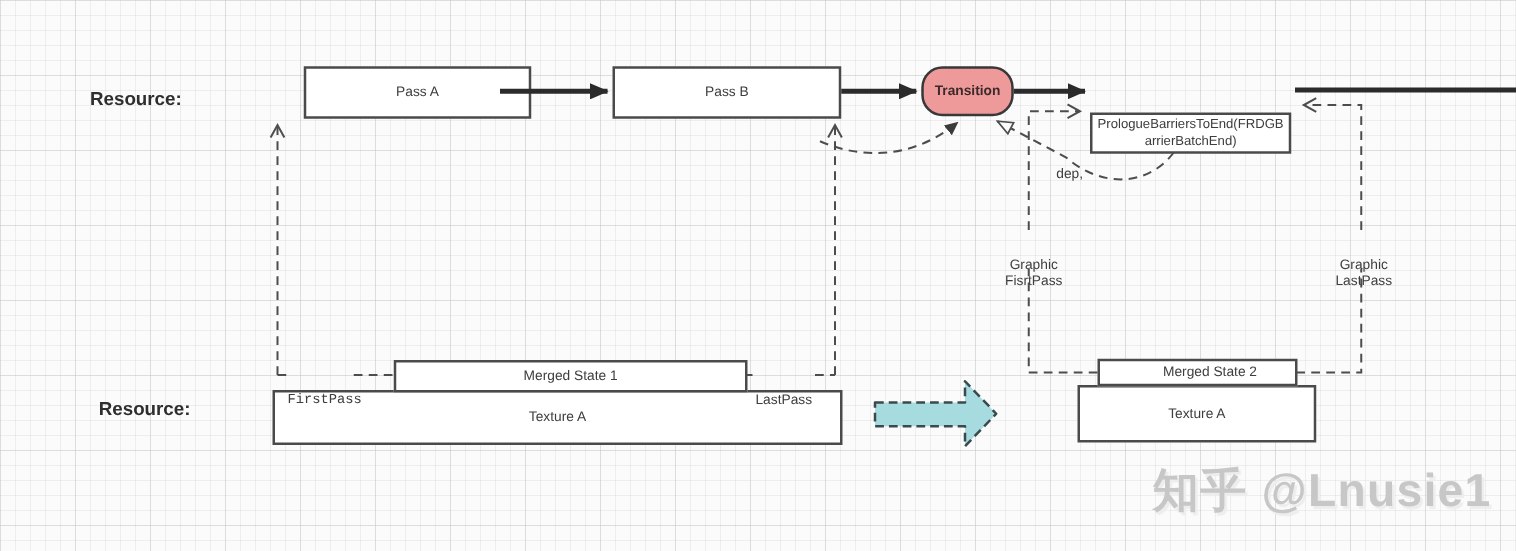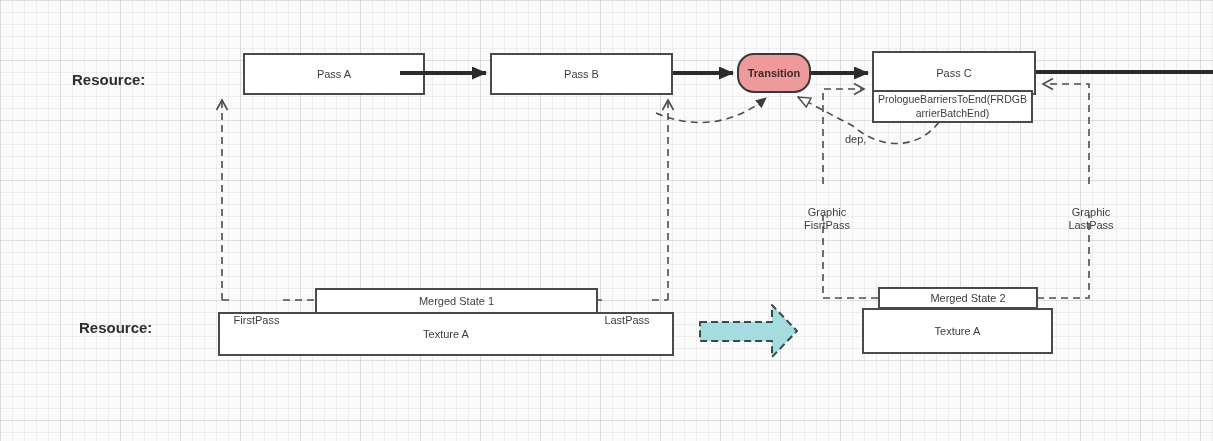--- a/index.html
+++ b/index.html
@@ -140,36 +140,36 @@
   </svg>
 
   <div class="row-label" style="left:72px; top:71px;">Resource:</div>
   <div class="row-label" style="left:79px; top:319px;">Resource:</div>
 
   <div class="box" style="left:218px; top:53px; width:182px; height:42px;margin-left:25px;">Pass A</div>
   <div class="box" style="left:490px; top:53px; width:183px; height:42px;">Pass B</div>
 
   <div class="transition-node" style="left:737px; top:53px; width:74px; height:40px; background:#ef9a9a;">Transition</div>
 
-  <div class="box" style="left:872px; top:51px; width:164px; height:44px;">Pass C</div>
   <div class="box small-text" style="left:872px; top:90px; width:161px; height:33px;">PrologueBarriersToEnd(FRDGBarrierBatchEnd)</div>
 
   <div class="box" style="left:315px; top:288px; width:283px; height:26px;">Merged State 1</div>
   <div class="box" style="left:218px; top:312px; width:456px; height:44px; z-index:1;">Texture A</div>
 
   <div class="box" style="left:878px; top:287px; width:160px; height:22px;padding-left:20px;">Merged State 2</div>
   <div class="box" style="left:862px; top:308px; width:191px; height:46px; z-index:1;">Texture A</div>
 
-  <div class="lbl" style="left:230px; top:294px; width:53px;">FirstPass</div>
+  <div class="lbl" style="left:230px; top:294px; width:53px;font-family:Liberation Mono, monospace;">FirstPass</div>
   <div class="lbl" style="left:602px; top:294px; width:50px;">LastPass</div>
   <div class="lbl" style="left:845px; top:113px;">dep,</div>
 
   <div class="lbl" style="left:796px; top:186px; width:62px;">
     <span>Graphic</span>
     <span>FisrtPass</span>
   </div>
   <div class="lbl" style="left:1062px; top:186px; width:58px;">
     <span>Graphic</span>
     <span>LastPass</span>
   </div>
 
+  <div class="watermark">知乎 @Lnusie1</div>
 
 </div>
 
 </body></html>

